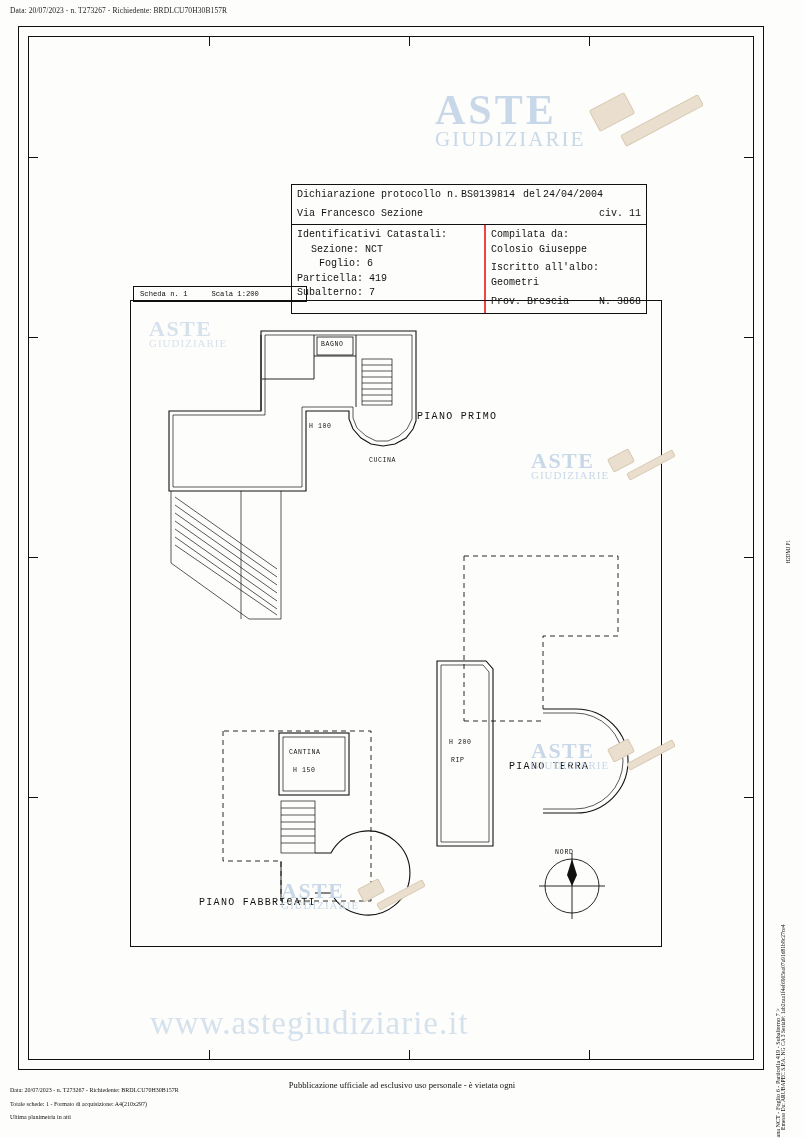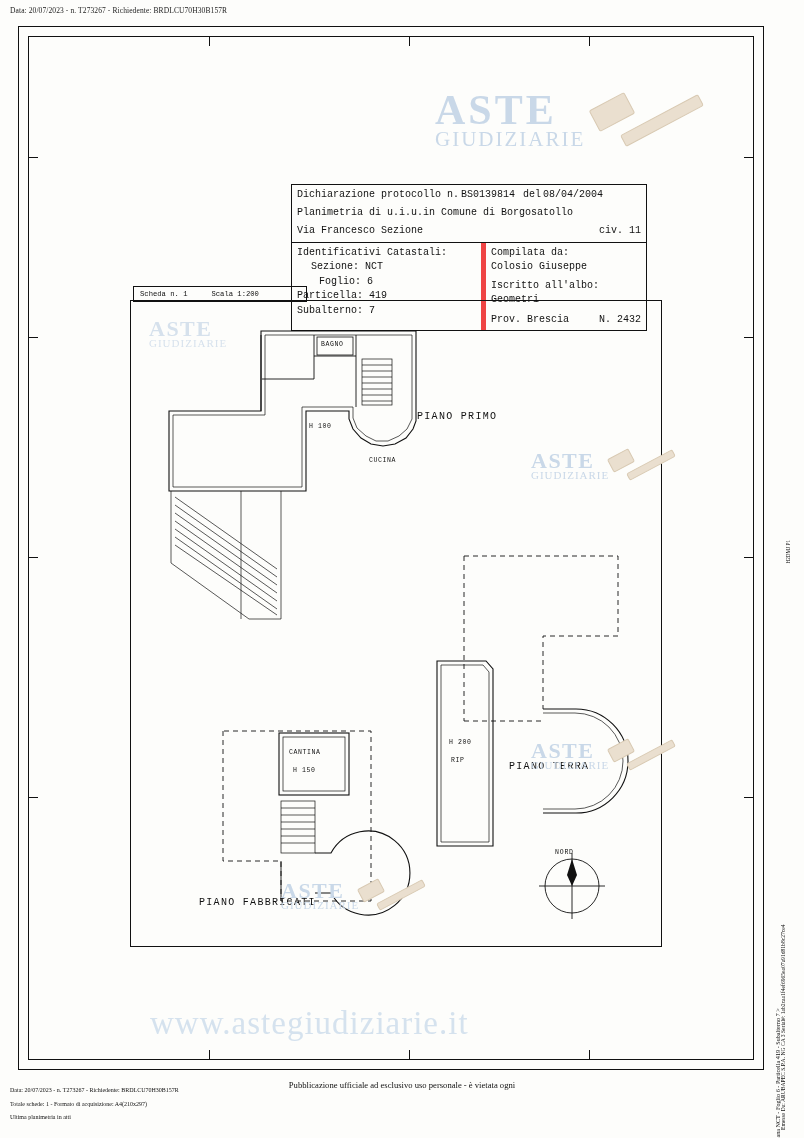--- a/index.html
+++ b/index.html
@@ -21,21 +21,21 @@
   
   .agenzia{position:absolute;left:150px;top:188px;width:145px;text-align:center;font-family:"Liberation Serif",serif;}
   .agenzia .l1{font-size:9px;font-weight:bold;}
   .agenzia .l2{font-size:11.5px;font-weight:bold;letter-spacing:.2px;margin-top:3px;}
   .agenzia .l3{font-size:8.5px;margin-top:3px;}
   .agenzia .l4{font-size:10.5px;font-weight:bold;margin-top:3px;}
   .catbox{position:absolute;left:291px;top:176px;width:354px;border:1px solid #111;font-family:"Liberation Mono",monospace;font-size:10px;color:#111;margin-top:8px;}
   .catbox .row{display:flex;border-bottom:1px solid #111;}
   .catbox .row:last-child{border-bottom:none;}
   .catbox .cell{padding:3px 5px;}
-  .catbox .l{flex:1;border-right:5px solid #ef4444;}
+  .catbox .l{flex:1;border-right:2px solid #ef4444;}
   .catbox .r{width:150px;}
   .catbox .line{white-space:pre;line-height:1.45;}
   .scheda{position:absolute;left:133px;top:286px;width:172px;height:14px;border:1px solid #111;font-family:"Liberation Mono",monospace;font-size:7.2px;display:flex;align-items:center;}
   .scheda span{padding-left:6px;}
   .scheda span.s2{padding-left:24px;}
   
   .planframe{position:absolute;left:130px;top:300px;width:530px;height:645px;border:1px solid #111;background:transparent;}
   .planlabel{position:absolute;font-family:"Liberation Mono",monospace;font-size:10px;letter-spacing:1.3px;color:#111;}
   .roomlabel{position:absolute;font-family:"Liberation Mono",monospace;font-size:6.5px;letter-spacing:.6px;color:#111;}
   svg{position:absolute;left:0;top:0;overflow:visible;}
@@ -85,23 +85,22 @@
   </div>
 
 
   <div class="catbox">
     <div class="row">
       <div class="cell" style="flex:1;">
         <div class="line" style="display:flex;align-items:baseline;gap:2px;">
           <span>Dichiarazione protocollo n.</span>
           <span>BS0139814</span>
           <span style="margin-left:6px;">del</span>
-          <span>08/04/2004</span>
+          <span>24/04/2004</span>
         </div>
-        <div class="line" style="margin-top:3px;">Planimetria di u.i.u.in Comune di Borgosatollo</div>
         <div class="line" style="margin-top:4px;display:flex;">
           <span>Via Francesco Sezione</span>
           <span style="margin-left:auto;padding-right:6px;">civ.</span>
           <span>11</span>
         </div>
       </div>
     </div>
     <div class="row">
       <div class="cell l">
         <div class="line">Identificativi Catastali:</div>
@@ -110,21 +109,21 @@
         <div class="line">Particella: 419</div>
         <div class="line">Subalterno: 7</div>
       </div>
       <div class="cell r">
         <div class="line">Compilata da:</div>
         <div class="line">Colosio Giuseppe</div>
         <div class="line" style="margin-top:4px;">Iscritto all'albo:</div>
         <div class="line">Geometri</div>
         <div class="line" style="margin-top:5px;display:flex;">
           <span>Prov. Brescia</span>
-          <span style="margin-left:auto;">N. 2432</span>
+          <span style="margin-left:auto;">N. 3868</span>
         </div>
       </div>
     </div>
   </div>
 
   <div class="scheda">
     <span class="s1">Scheda n. 1</span>
     <span class="s2">Scala 1:200</span>
   </div>
 

